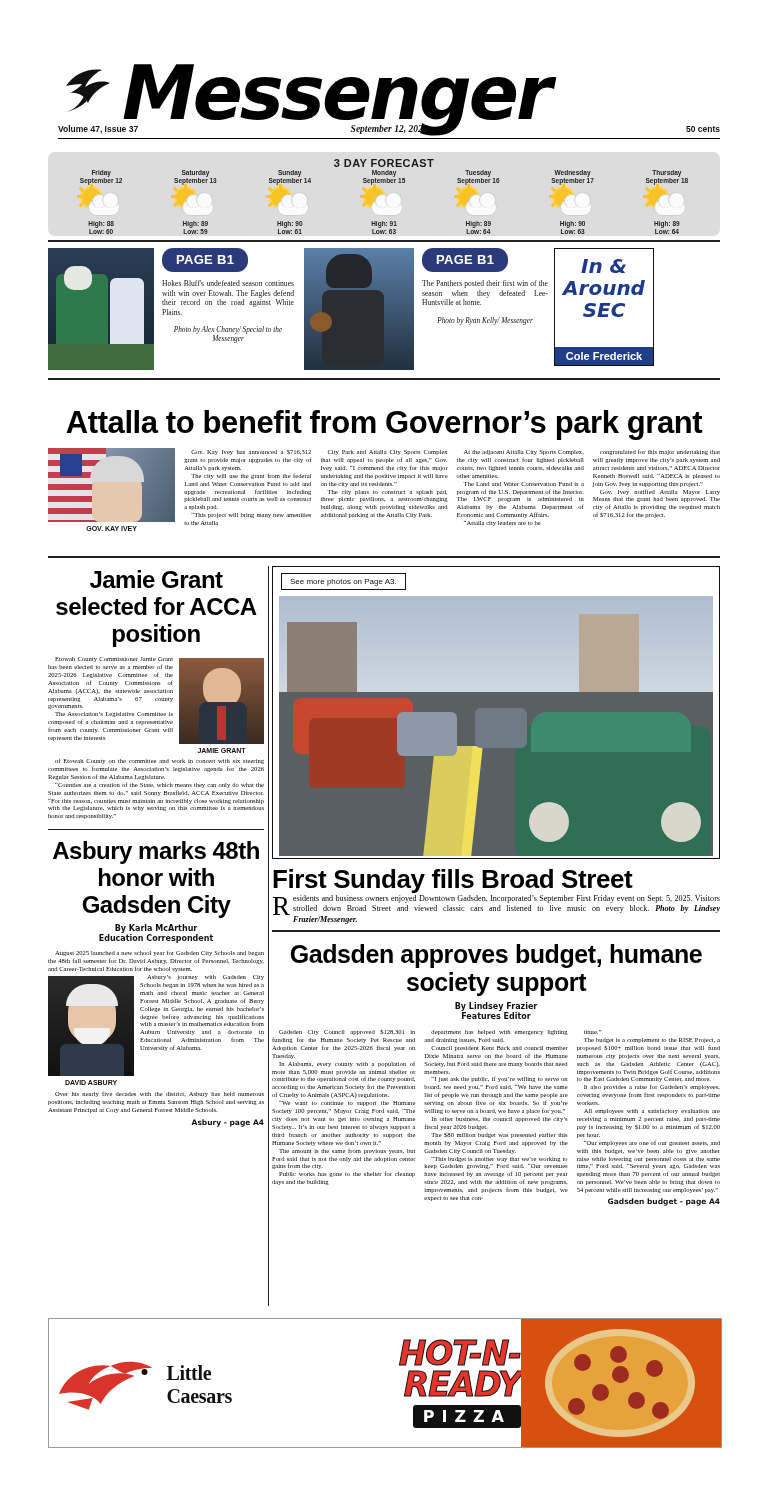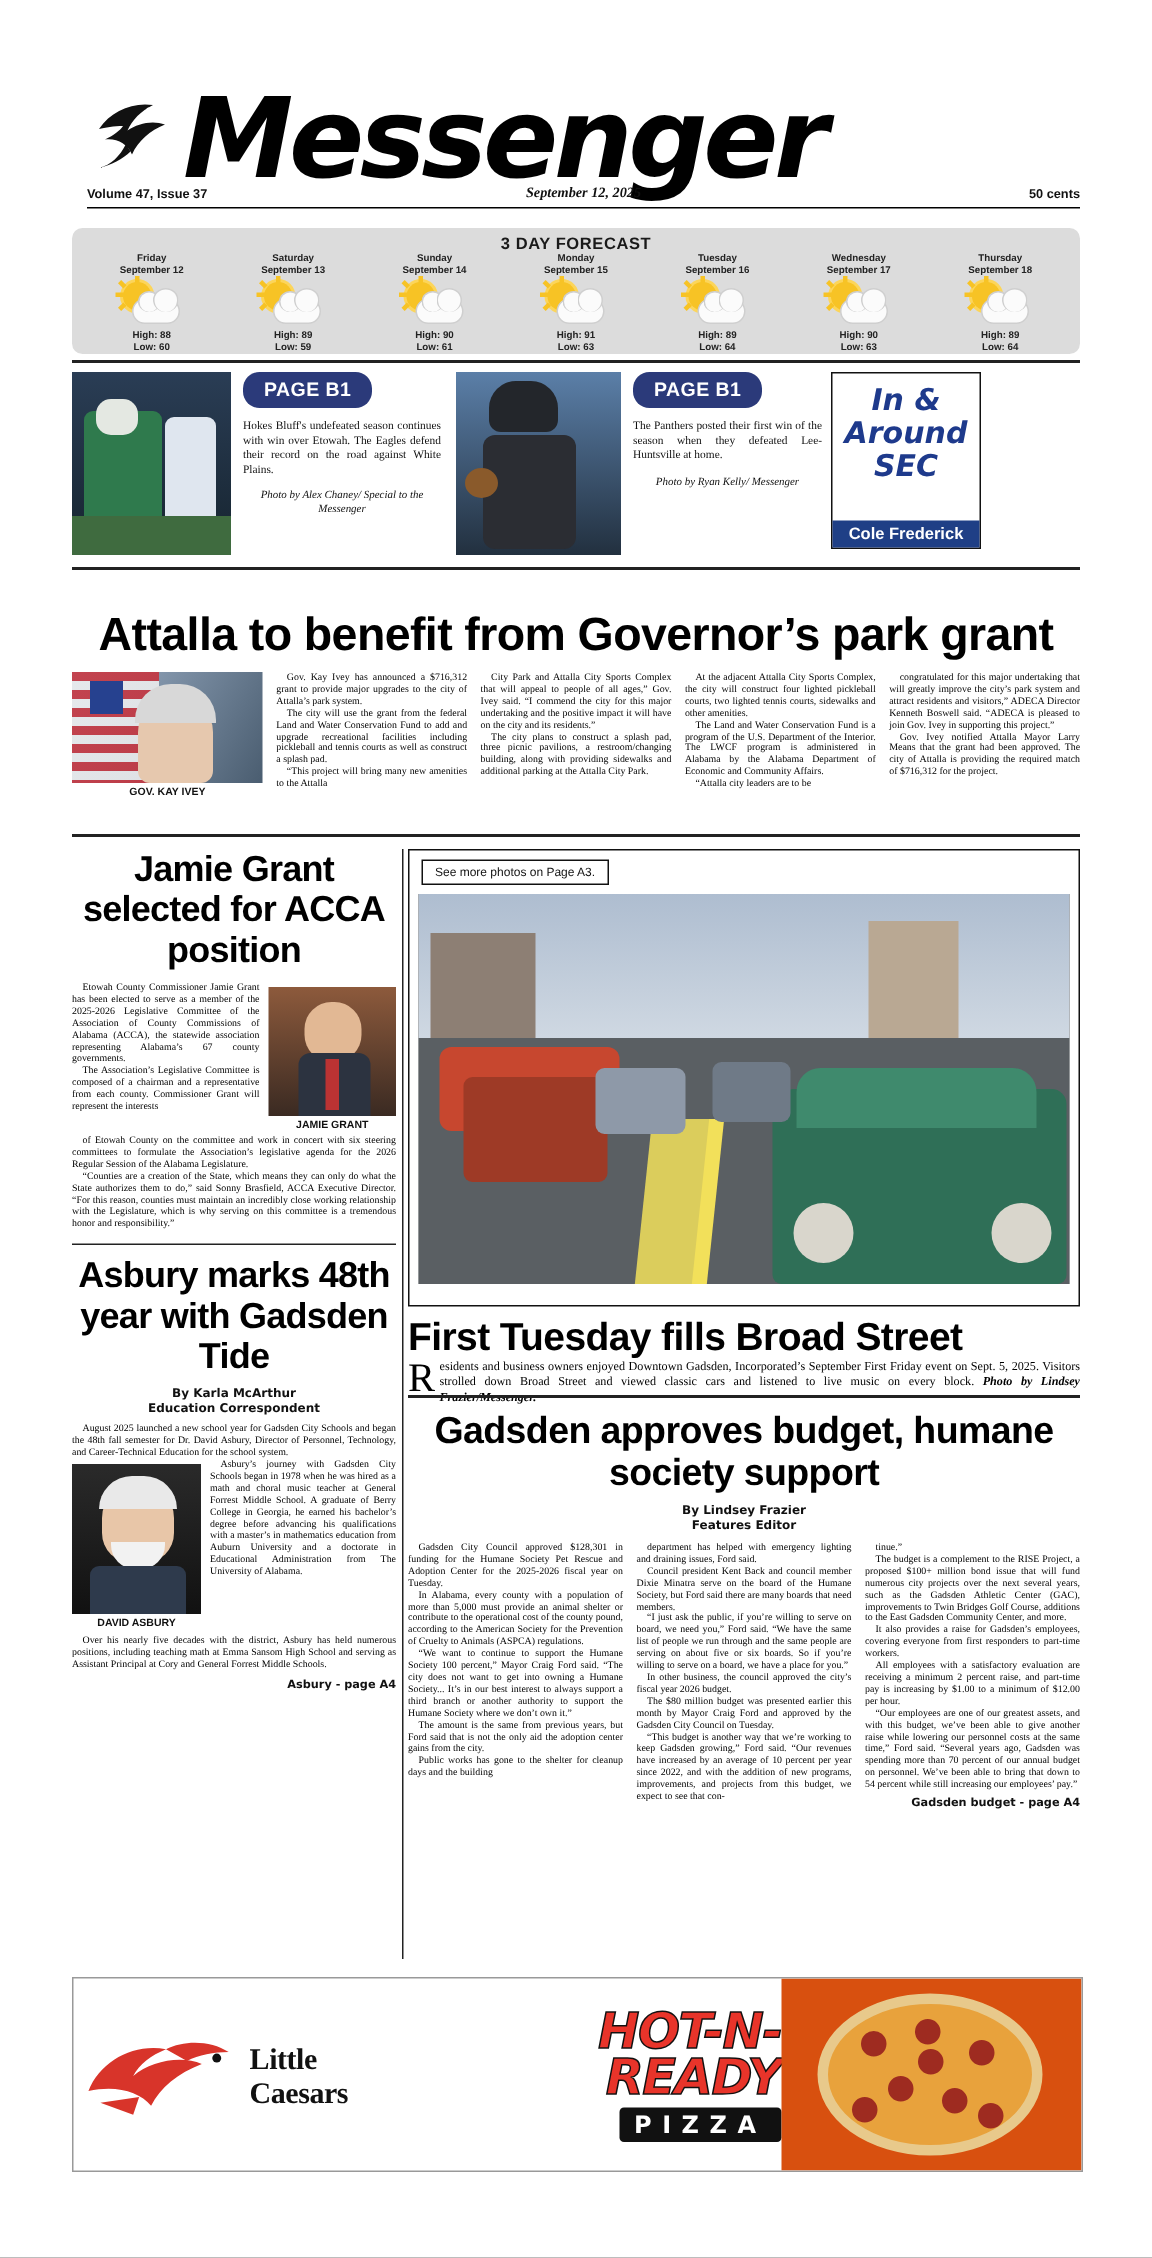--- a/index.html
+++ b/index.html
@@ -307,21 +307,21 @@
         <p>Etowah County Commissioner Jamie Grant has been elected to serve as a member of the 2025-2026 Legislative Committee of the Association of County Commissions of Alabama (ACCA), the statewide association representing Alabama’s 67 county governments.</p>
         <p>The Association’s Legislative Committee is composed of a chairman and a representative from each county. Commissioner Grant will represent the interests</p>
       </div>
       <div class="bodytxt" style="clear:both;">
         <p>of Etowah County on the committee and work in concert with six steering committees to formulate the Association’s legislative agenda for the 2026 Regular Session of the Alabama Legislature.</p>
         <p>“Counties are a creation of the State, which means they can only do what the State authorizes them to do,” said Sonny Brasfield, ACCA Executive Director. “For this reason, counties must maintain an incredibly close working relationship with the Legislature, which is why serving on this committee is a tremendous honor and responsibility.”</p>
       </div>
     </div>
     <div class="rule-l" style="border-top:1.6px solid #222;margin-top:9px;"></div>
 
-    <div class="hl2" style="margin-top:6px;">Asbury marks 48th year with Gadsden Tide</div>
+    <div class="hl2" style="margin-top:6px;">Asbury marks 48th honor with Gadsden City</div>
     <div class="byline">
       <div>By Karla McArthur</div>
       <div>Education Correspondent</div>
     </div>
     <div class="bodytxt">
       <p>August 2025 launched a new school year for Gadsden City Schools and began the 48th fall semester for Dr. David Asbury, Director of Personnel, Technology, and Career-Technical Education for the school system.</p>
       <div class="wrapimg" style="float:left;margin:3px 6px 3px 0;width:86px;">
         <div class="photo" style="height:100px;background:linear-gradient(#2a2a2a,#111);">
           <div style="position:absolute;left:20px;top:12px;width:48px;height:54px;background:#e8c6a8;border-radius:24px 24px 20px 20px;"></div>
           <div style="position:absolute;left:18px;top:8px;width:52px;height:22px;background:#e9e9e9;border-radius:24px 24px 0 0;"></div>
@@ -330,40 +330,40 @@
         </div>
         <div class="cap">DAVID ASBURY</div>
       </div>
       <p>Asbury’s journey with Gadsden City Schools began in 1978 when he was hired as a math and choral music teacher at General Forrest Middle School. A graduate of Berry College in Georgia, he earned his bachelor’s degree before advancing his qualifications with a master’s in mathematics education from Auburn University and a doctorate in Educational Administration from The University of Alabama.</p>
       <p style="clear:both;">Over his nearly five decades with the district, Asbury has held numerous positions, including teaching math at Emma Sansom High School and serving as Assistant Principal at Cory and General Forrest Middle Schools.</p>
     </div>
     <div class="jump">Asbury - page A4</div>
   </div>
 
   <div class="rphoto-wrap">
-    <div style="border:1.2px solid #111;width:448px;box-sizing:border-box;padding-bottom:14px;">
+    <div style="border:1.2px solid #111;width:448px;box-sizing:border-box;padding-bottom:2px;">
       <div class="seemore">See more photos on Page A3.</div>
       <div class="rphoto" style="width:434px;margin:0 auto;">
         <div style="position:absolute;left:0;top:0;width:434px;height:96px;background:linear-gradient(#aebdd0,#cfd8e2);"></div>
         <div style="position:absolute;left:8px;top:26px;width:70px;height:74px;background:#8d7f74;"></div>
         <div style="position:absolute;left:300px;top:18px;width:60px;height:84px;background:#b9a893;"></div>
         <div style="position:absolute;left:0;top:96px;width:434px;height:164px;background:#5a5f63;"></div>
         <div style="position:absolute;left:150px;top:150px;width:46px;height:110px;background:#f2e05a;transform:skewX(-6deg);opacity:.85;"></div>
         <div style="position:absolute;left:188px;top:150px;width:10px;height:110px;background:#f2e05a;transform:skewX(-6deg);"></div>
         <div style="position:absolute;left:14px;top:102px;width:120px;height:56px;background:#c7472f;border-radius:8px;"></div>
         <div style="position:absolute;left:30px;top:122px;width:96px;height:70px;background:#9e3a26;border-radius:6px;"></div>
         <div style="position:absolute;left:236px;top:130px;width:196px;height:130px;background:#2f6f57;border-radius:14px 10px 6px 6px;"></div>
         <div style="position:absolute;left:252px;top:116px;width:160px;height:40px;background:#3f8a6d;border-radius:16px 16px 0 0;"></div>
         <div style="position:absolute;left:250px;top:206px;width:40px;height:40px;border-radius:50%;background:#d9d6cc;"></div>
         <div style="position:absolute;left:382px;top:206px;width:40px;height:40px;border-radius:50%;background:#d9d6cc;"></div>
         <div style="position:absolute;left:118px;top:116px;width:60px;height:44px;background:#8e99a8;border-radius:6px;"></div>
         <div style="position:absolute;left:196px;top:112px;width:52px;height:40px;background:#6f7a87;border-radius:6px;"></div>
       </div>
     </div>
-    <div class="hl3">First Tuesday fills Broad Street</div>
+    <div class="hl3">First Sunday fills Broad Street</div>
     <div class="lead">
       <span class="dropcap">R</span><span>esidents and business owners enjoyed Downtown Gadsden, Incorporated’s September First Friday event on Sept. 5, 2025. Visitors strolled down Broad Street and viewed classic cars and listened to live music on every block. </span><em style="font-weight:bold;">Photo by Lindsey Frazier/Messenger.</em>
     </div>
   </div>
   <div class="rule-m"></div>
 
   <div class="budget">
     <div class="hl4">Gadsden approves budget, humane society support</div>
     <div class="byline">
       <div>By Lindsey Frazier</div>

